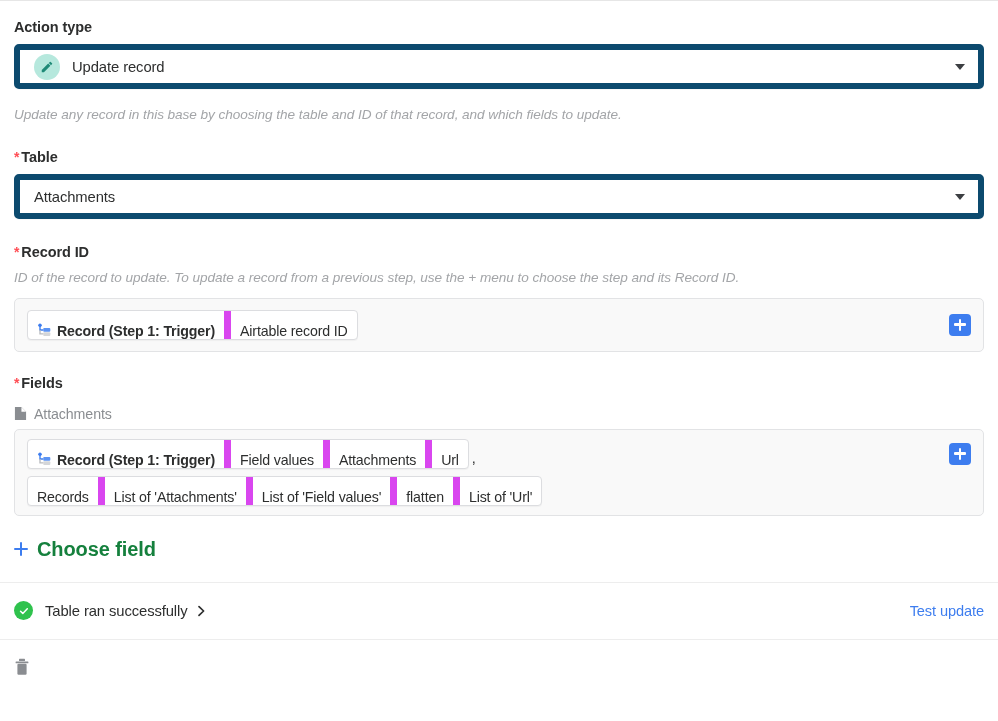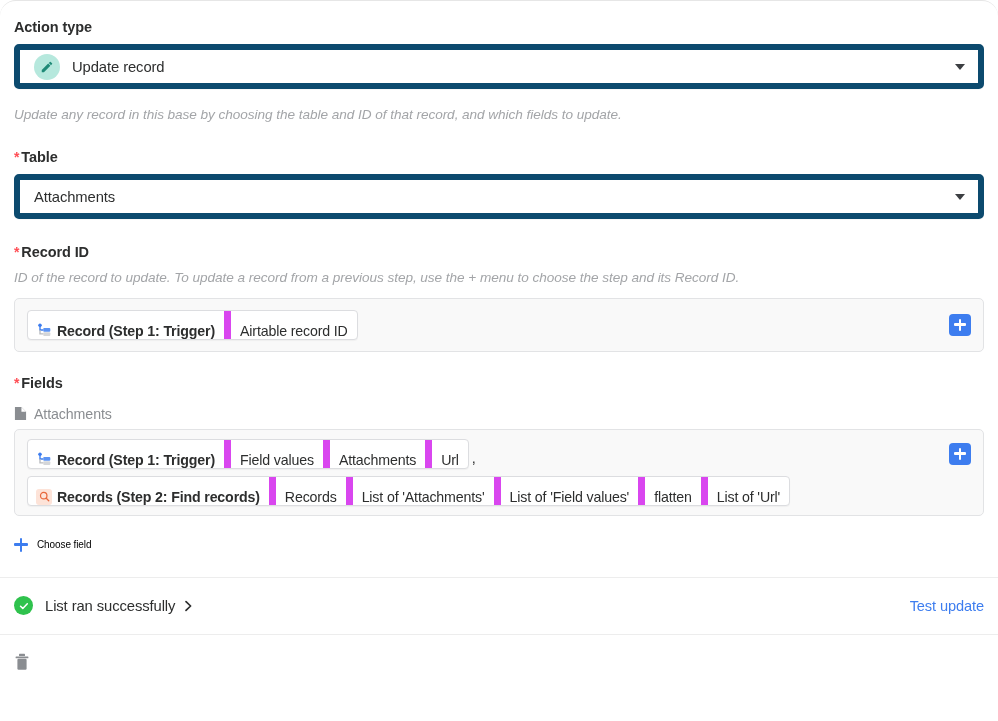--- a/index.html
+++ b/index.html
@@ -16,21 +16,20 @@
     -webkit-font-smoothing: antialiased;
     overflow: hidden;
   }
   .page {
     width: 998px;
     height: 721px;
     box-sizing: border-box;
     border-top: 1px solid #e6e6e6;
     position: relative;
     background: #fff;
-    border-radius: 16px;
   }
   .inner {
     padding: 0 14px;
     box-sizing: border-box;
   }
 
   
   .field-label {
     font-size: 14.5px;
     font-weight: bold;
@@ -180,23 +179,23 @@
     font-size: 14.2px;
     color: #8a8d91;
     letter-spacing: -0.1px;
   }
   .doc-icon { margin-right: 7px; display:inline-flex; }
 
   
   .choose-field {
     display: inline-flex;
     align-items: center;
-    color: #000000;
-    font-size: 10px;
-    font-weight: normal;
+    color: #15803d;
+    font-size: 20px;
+    font-weight: bold;
     cursor: pointer;
     letter-spacing: -0.1px;
   }
   .choose-plus {
     position: relative;
     width: 14px; height: 14px;
     margin-right: 9px;
     display:inline-block;
   }
   .choose-plus i {
@@ -352,29 +351,20 @@
           </span>
           <span class="chip-seg">Field values</span>
           <span class="chip-seg">Attachments</span>
           <span class="chip-seg">Url</span>
         </span>
         <span class="trailing-comma">,</span>
       </div>
 
       <div class="token-row">
         <span class="chip">
-          <span class="chip-seg head">
-            <span class="chip-icon search-bg">
-              <svg width="11" height="11" viewBox="0 0 14 14" aria-hidden="true">
-                <circle cx="6" cy="6" r="4.1" stroke="#e8683c" stroke-width="1.6" fill="none"></circle>
-                <path d="M9.2 9.2 L12.4 12.4" stroke="#e8683c" stroke-width="1.7" stroke-linecap="round"></path>
-              </svg>
-            </span>
-            <span>Records (Step 2: Find records)</span>
-          </span>
           <span class="chip-seg">Records</span>
           <span class="chip-seg">List of 'Attachments'</span>
           <span class="chip-seg">List of 'Field values'</span>
           <span class="chip-seg">flatten</span>
           <span class="chip-seg">List of 'Url'</span>
         </span>
       </div>
 
       <button class="plus-btn" style="top:13px;">
         <span class="bar-h"></span>
@@ -396,21 +386,21 @@
   <div style="margin-top:21px;">
     <div class="divider"></div>
 
     <div class="status-row">
       <div class="status-left">
         <span class="check-badge">
           <svg width="12" height="12" viewBox="0 0 16 16" aria-hidden="true">
             <path d="M3.4 8.3 L6.4 11.2 L12.4 4.9" stroke="#ffffff" stroke-width="2" fill="none" stroke-linecap="round" stroke-linejoin="round"></path>
           </svg>
         </span>
-        <span class="status-text">List ran successfully</span>
+        <span class="status-text">Table ran successfully</span>
         <span class="chev">
           <svg width="9" height="12" viewBox="0 0 9 12" aria-hidden="true">
             <path d="M2 1.6 L6.6 6 L2 10.4" stroke="#2d2e2e" stroke-width="1.7" fill="none" stroke-linecap="round" stroke-linejoin="round"></path>
           </svg>
         </span>
       </div>
       <span class="test-again">Test update</span>
     </div>
 
     <div class="divider"></div>

